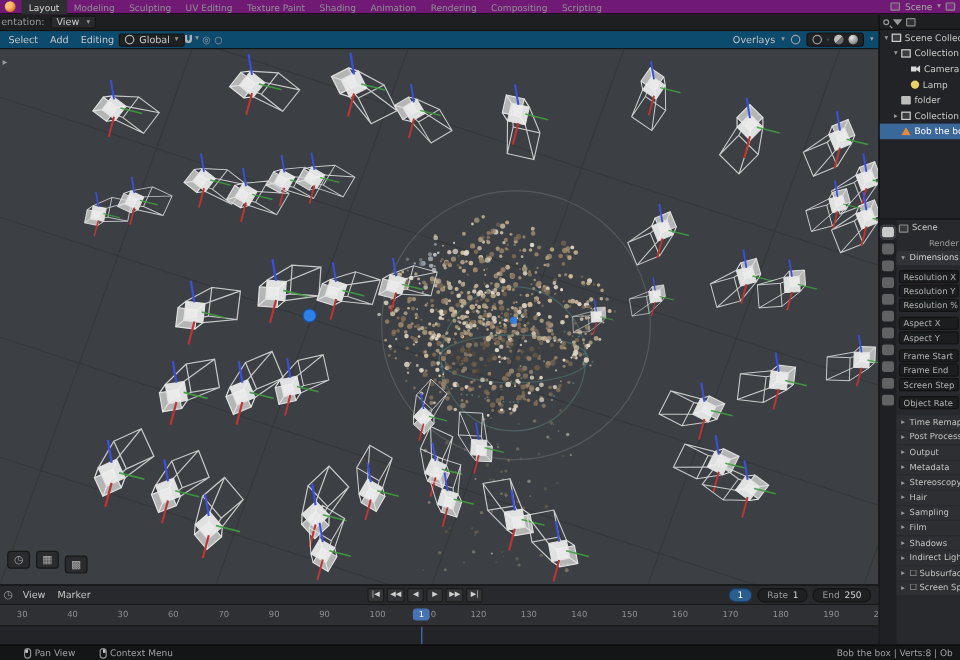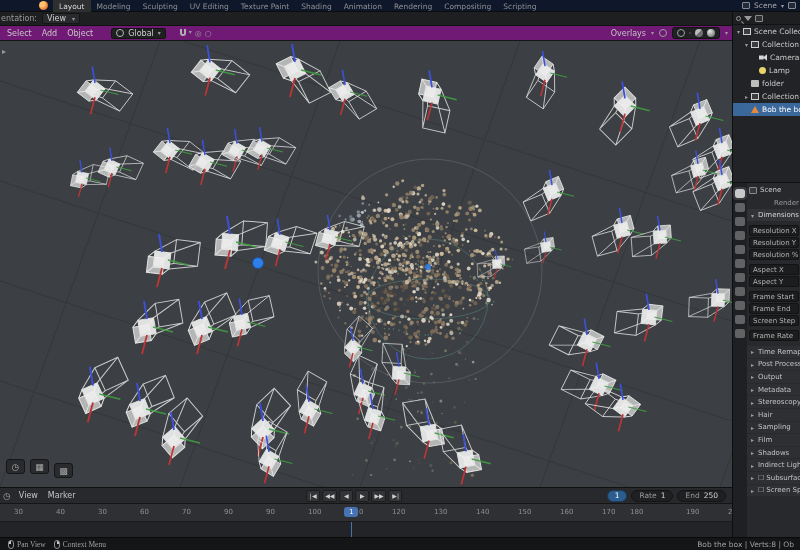--- a/index.html
+++ b/index.html
@@ -1,39 +1,39 @@
 <!DOCTYPE html>
 <html><head>
 <meta charset="utf-8">
 <style>
   * { margin:0; padding:0; box-sizing:border-box; }
   html,body { background:#000; }
   body { font-family:"DejaVu Sans", sans-serif; }
   .app { position:relative; width:800px; height:550px; overflow:hidden; background:#3c4044; color:#c3c3c3; font-size:9px; }
 
   
-  .topbar { position:absolute; left:0; top:0; width:800px; height:12px; background:#0f172a; display:flex; align-items:center; border-bottom:1px solid #0c0c0c; z-index:30;padding-left:35px; }
+  .topbar { position:absolute; left:0; top:0; width:800px; height:12px; background:#701a75; display:flex; align-items:center; border-bottom:1px solid #0c0c0c; z-index:30; }
   .logo { width:9px; height:9px; border-radius:50%; background:radial-gradient(circle at 35% 35%, #ffc26e 0 30%, #e87d35 65%, #9c4d12); margin:0 5px 0 4px; flex:none; }
   .tabs { display:flex; height:12px; align-items:stretch; }
   .tab { padding:1px 6px 0; font-size:7.5px; color:#8f9092; white-space:nowrap; display:flex; align-items:center; }
   .tab.active { background:#2e2f31; color:#d8d8d8; }
   .topbar-right { margin-left:auto; display:flex; align-items:center; gap:4px; padding-right:4px; font-size:7.5px; color:#a8a8a8; }
   .sq-icon { width:8px; height:7px; border:1px solid #8b8b8b; border-radius:1px; background:rgba(255,255,255,.08); display:inline-block; }
 
   
   .toolrow { position:absolute; left:0; top:12px; width:732px; height:14px; background:#1e1f21; border-bottom:1px solid #121212; display:flex; align-items:center; gap:5px; padding-left:1px; z-index:20; }
   .toolrow .lbl { color:#9a9b9d; font-size:8px; }
   .dd { background:#282a2d; border:1px solid #151515; border-radius:2px; height:11px; display:flex; align-items:center; gap:6px; padding:0 4px; font-size:8px; color:#cfcfcf; }
   .caret { font-size:6px; color:#9a9a9a; line-height:1; }
 
   
-  .vheader { position:absolute; left:0; top:26px; width:732px; height:15px; background:#701a75; border-bottom:1px solid #151515; display:flex; align-items:center; font-size:8px; z-index:20; }
+  .vheader { position:absolute; left:0; top:26px; width:732px; height:15px; background:#0c4a6e; border-bottom:1px solid #151515; display:flex; align-items:center; font-size:8px; z-index:20; }
   .vmenus { display:flex; gap:2px; padding-left:3px; }
   .vmenu { padding:1px 4px; color:#c6c6c6; }
-  .vh-group { display:flex; align-items:flex-start; gap:3px; margin-left:14px; }
+  .vh-group { display:flex; align-items:flex-start; gap:3px; }
   .pill { background:#1f2022; border:1px solid #141414; border-radius:2px; height:11px; display:flex; align-items:center; gap:4px; padding:0 4px; color:#cfcfcf; }
   .globe-icon { width:8px; height:8px; border:1px solid #b5b5b5; border-radius:50%; display:inline-block; }
   .magnet-icon { width:6px; height:7px; border:2px solid #b0b0b0; border-top:none; border-radius:0 0 4px 4px; display:inline-block; }
   .ghost { color:#9a9a9a; }
   .vh-right { margin-left:auto; display:flex; align-items:center; gap:5px; padding-right:4px; }
   .sphere { width:8px; height:8px; border-radius:50%; flex:none; }
   .sphere.wire { border:1px solid #9e9e9e; background:transparent; }
   .sphere.solid { background:#c9c9c9; }
   .sphere.material { background:linear-gradient(135deg,#bcbcbc 50%,#6f6f6f 50%); }
   .sphere.rendered { background:radial-gradient(circle at 35% 30%, #e8e8e8, #5c5c5c); }
@@ -92,21 +92,21 @@
   .frame-box { background:#2c5d8f; border-color:#1b3a5c; color:#fff; }
 
   .tl-ruler { position:absolute; left:0; top:503px; width:732px; height:18px; background:#2f3033; border-top:1px solid #151515; overflow:hidden; }
   .rnum { position:absolute; top:4px; font-size:7px; color:#8d9094; }
   .cf-pill { position:absolute; left:344px; top:3px; background:#4772b3; color:#fff; font-size:7px; border-radius:3px; padding:1px 5px; z-index:3; }
   .tl-track { position:absolute; left:0; top:521px; width:732px; height:16px; background:#232427; border-top:1px solid #1a1a1a; overflow:hidden; }
   .playhead { position:absolute; left:351px; top:0; width:1px; height:16px; background:#4772b3; }
 
   
   .statusbar { position:absolute; left:0; top:537px; width:800px; height:13px; background:#141517; border-top:1px solid #0a0a0a; display:flex; align-items:center; font-size:7.5px; color:#9fa0a2; z-index:40; }
-  .st-item { display:flex; align-items:center; gap:3px; margin-left:8px; white-space:nowrap;font-family:Liberation Serif, serif; }
+  .st-item { display:flex; align-items:center; gap:3px; margin-left:20px; white-space:nowrap; }
   .mouse { width:6px; height:9px; border:1px solid #8f8f8f; border-radius:3px; }
   .mouse.left { background:linear-gradient(to right,#c9c9c9 50%,transparent 50%) no-repeat top/100% 45%; }
   .mouse.right { background:linear-gradient(to left,#c9c9c9 50%,transparent 50%) no-repeat top/100% 45%; }
   .st-right { margin-left:auto; padding-right:6px; white-space:nowrap; overflow:hidden; }
 </style>
 </head>
 <body>
 
 <div class="app">
 
@@ -143,21 +143,21 @@
   <div class="outliner-header">
     <span class="search-icon"></span>
     <span class="funnel-icon"></span>
     <span class="sq-icon"></span>
   </div>
 
   <div class="vheader">
     <div class="vmenus">
         <span class="vmenu">Select</span>
         <span class="vmenu">Add</span>
-        <span class="vmenu">Object</span>
+        <span class="vmenu">Editing</span>
       </div>
     <div class="vh-group">
       <div class="pill">
         <span class="globe-icon"></span>
         <span>Global</span>
         <span class="caret">▾</span>
       </div>
     </div>
     <div class="vh-group">
       <span class="magnet-icon"></span>
@@ -1725,21 +1725,21 @@
           <div class="pgroup">
             <div class="pfield">Aspect X</div>
             <div class="pfield">Aspect Y</div>
           </div>
           <div class="pgroup">
             <div class="pfield">Frame Start</div>
             <div class="pfield">Frame End</div>
             <div class="pfield">Screen Step</div>
           </div>
           <div class="pgroup">
-            <div class="pfield">Frame Rate</div>
+            <div class="pfield">Object Rate</div>
           </div>
         </div>
       <div class="ppanels">
           <div class="ppanel">
             <span class="tri">▸</span>
             <span>Time Remapping</span>
           </div>
           <div class="ppanel">
             <span class="tri">▸</span>
             <span>Post Processing</span>
@@ -1828,21 +1828,21 @@
       <span class="rnum" style="left: 224px;">90</span>
       <span class="rnum" style="left: 266px;">90</span>
       <span class="rnum" style="left: 308px;">100</span>
       <span class="rnum" style="left: 350px;">110</span>
       <span class="rnum" style="left: 392px;">120</span>
       <span class="rnum" style="left: 434px;">130</span>
       <span class="rnum" style="left: 476px;">140</span>
       <span class="rnum" style="left: 518px;">150</span>
       <span class="rnum" style="left: 560px;">160</span>
       <span class="rnum" style="left: 602px;">170</span>
-      <span class="rnum" style="left: 630px;">180</span>
+      <span class="rnum" style="left: 644px;">180</span>
       <span class="rnum" style="left: 686px;">190</span>
       <span class="rnum" style="left: 728px;">200</span>
     </div>
   <div class="tl-track">
     <span class="playhead"></span>
   </div>
 
   <div class="statusbar">
     <div style="display:flex;">
         <span class="st-item">

